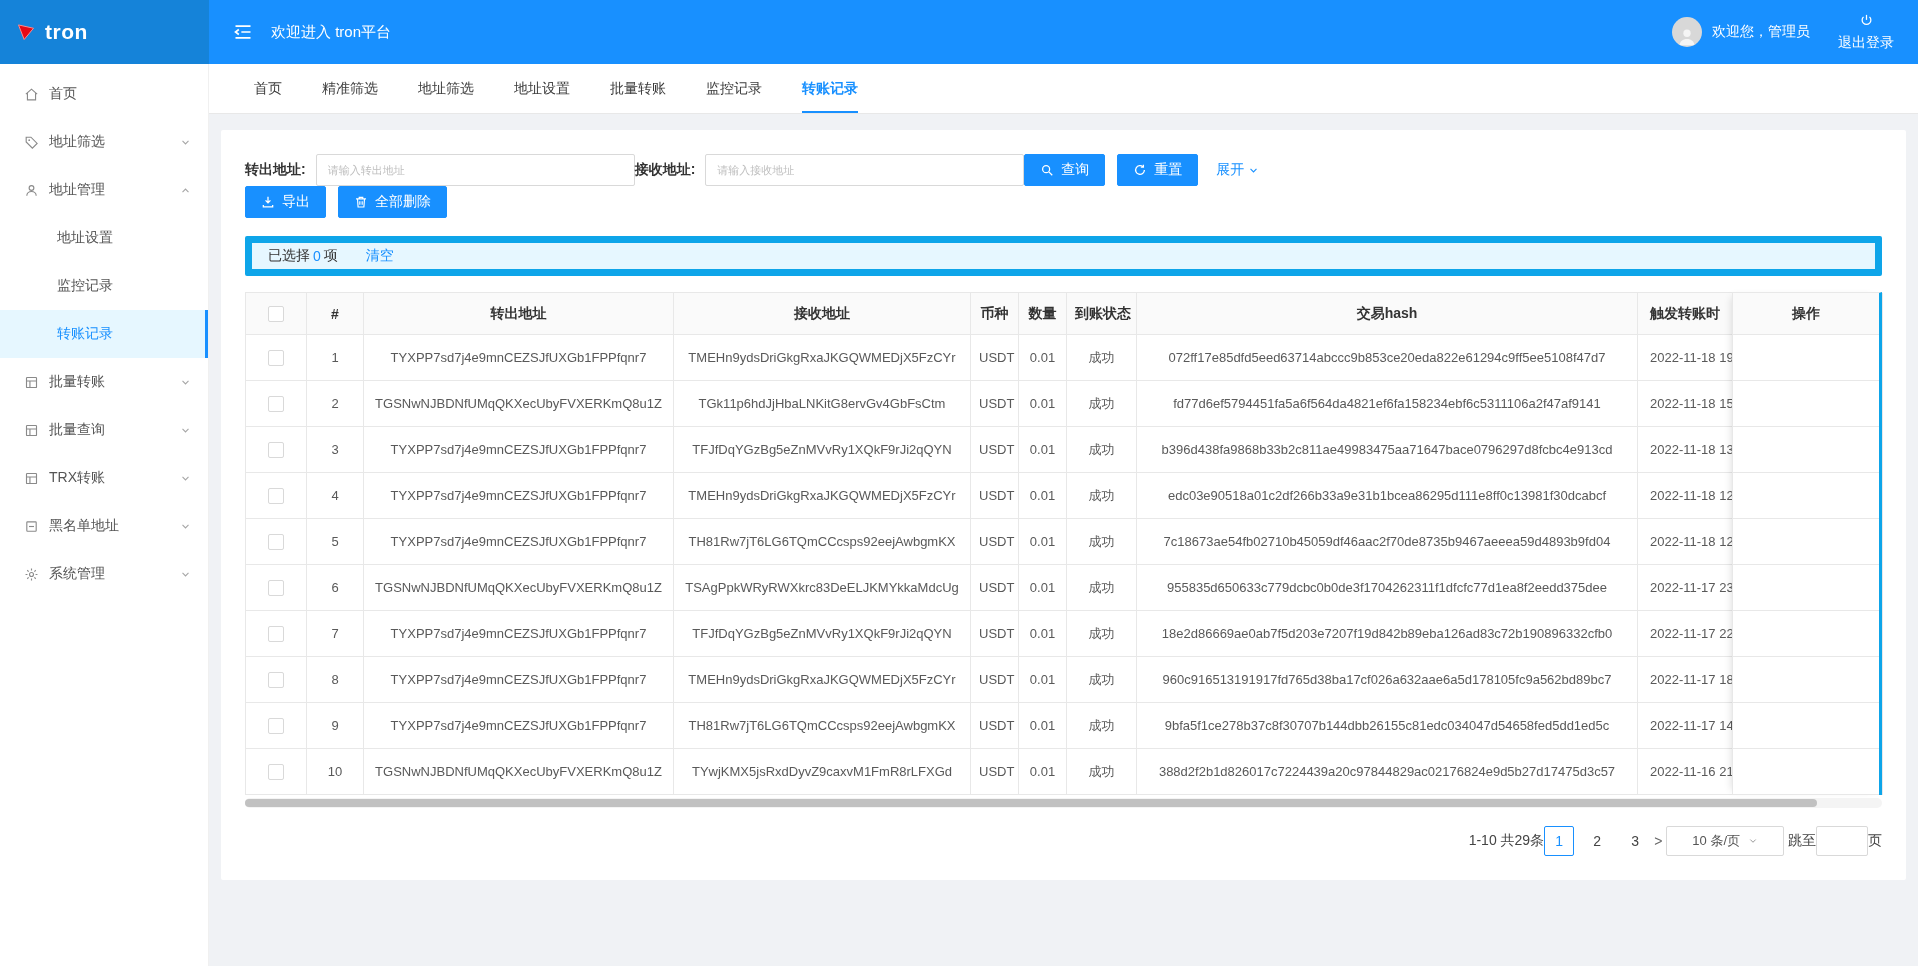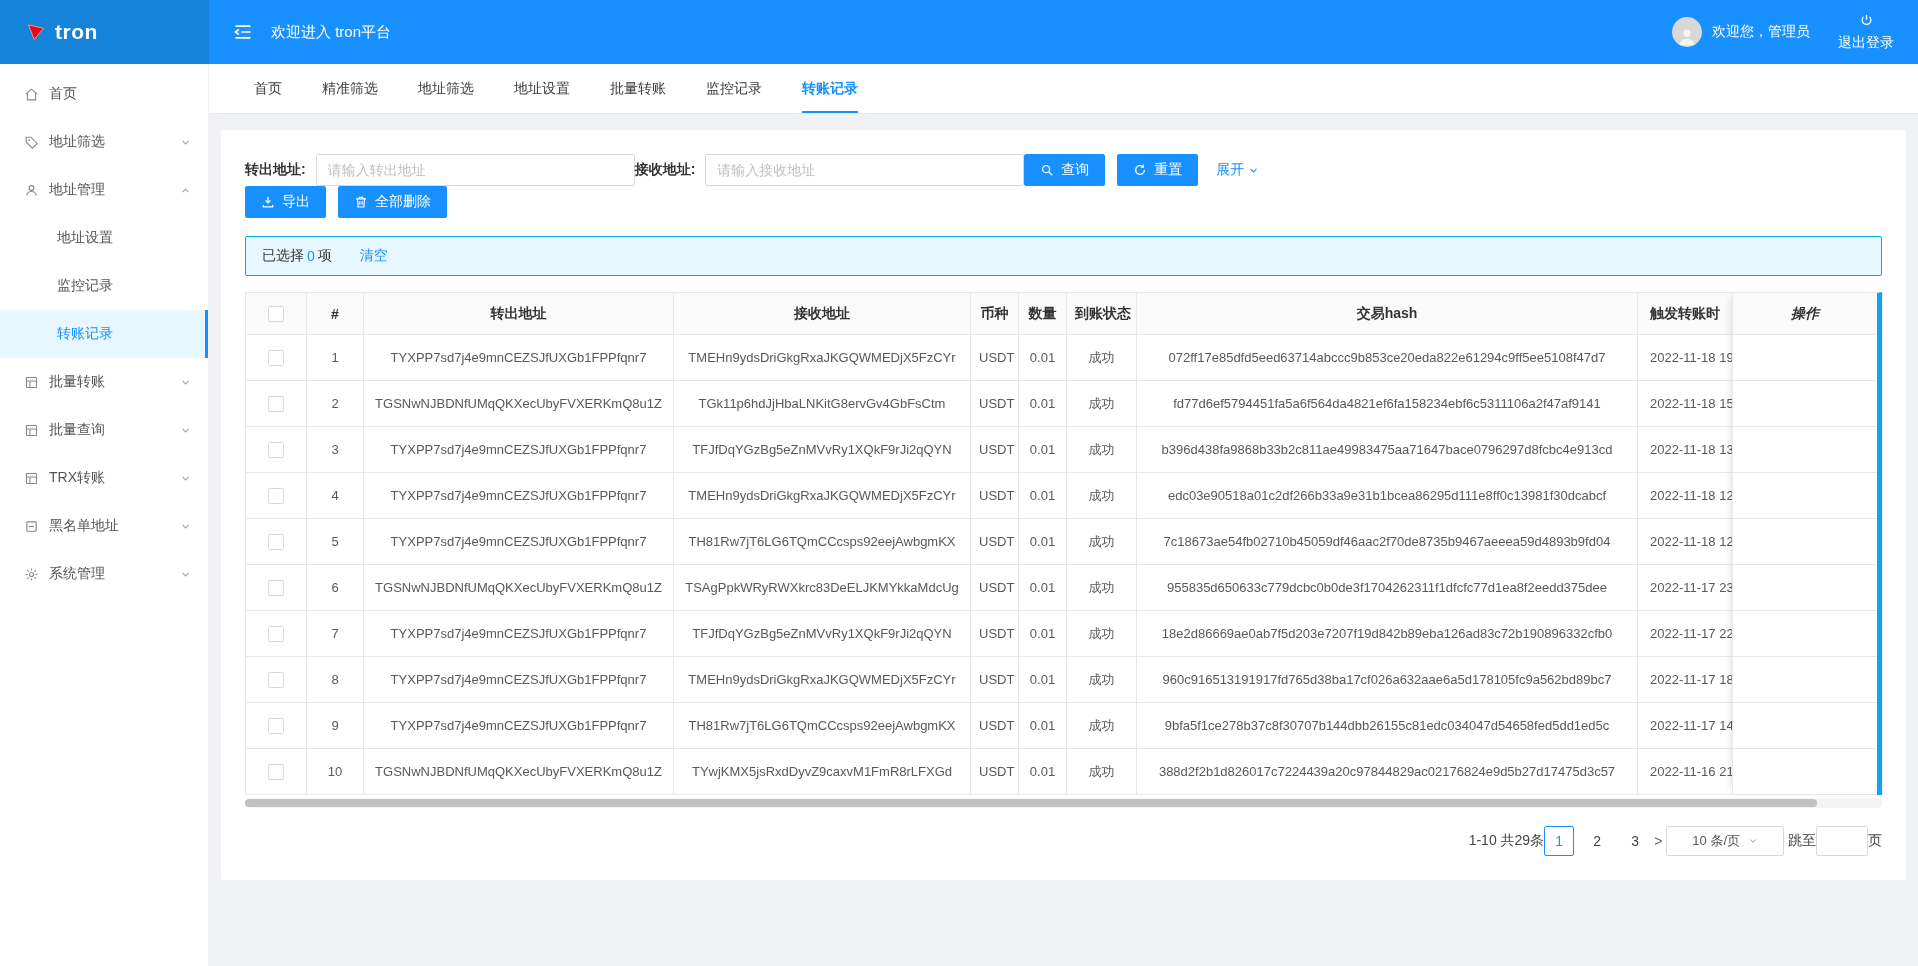--- a/index.html
+++ b/index.html
@@ -1,21 +1,21 @@
 <!DOCTYPE html>
 <html><head>
 <meta charset="utf-8">
 <style>
   * { margin:0; padding:0; box-sizing:border-box; }
   html,body { width:1918px; height:966px; overflow:hidden; background:#f0f2f5;
     font-family:"Liberation Sans","DejaVu Sans",sans-serif; font-size:14px; color:#333; }
 
   
   .header { position:fixed; top:0; left:0; width:1918px; height:64px; display:flex; z-index:50; }
-  .logo-area { width:209px; flex:none; background:#1583d9; color:#fff; display:flex; align-items:center; padding-left:26px; gap:9px; }
+  .logo-area { width:209px; flex:none; background:#1583d9; color:#fff; display:flex; align-items:center; padding-left:16px; gap:9px; }
   .logo-text { font-size:21px; font-weight:bold; letter-spacing:.5px; }
   .hdr-main { flex:1; background:#1890ff; display:flex; align-items:center; color:#fff; padding:16px 24px; }
   .fold { width:20px; height:20px; margin-right:18px; cursor:pointer; }
   .welcome { font-size:15px; }
   .hdr-right { margin-left:auto; display:flex; align-items:center; gap:10px; }
   .avatar { width:30px; height:30px; border-radius:50%; background:#d8d8d8; overflow:hidden; display:flex; align-items:flex-end; justify-content:center; cursor:pointer; }
   .avatar svg { width:22px; height:22px; }
   .greeting { font-size:14px; margin-right:18px; }
   .logout { display:flex; align-items:center; gap:6px; cursor:pointer; font-size:14px;flex-direction:column; }
   .logout .i { width:15px; height:15px; }
@@ -31,46 +31,46 @@
   
   .main { margin-left:209px; padding-top:64px; }
   .tabbar { background:#fff; height:50px; display:flex; gap:40px; padding:0 45px; border-bottom:1px solid #e8e8e8; }
   .tab { line-height:48px; font-size:14px; color:#3c3c3c; cursor:pointer; border-bottom:2px solid transparent; }
   .tab.active { color:#1890ff; border-bottom-color:#1890ff; font-weight:600; }
 
   .card { margin:16px 12px 0 12px; background:#fff; border-radius:2px; padding:24px; }
 
   .filter-row { display:flex; align-items:center; }
   .f-label { font-weight:600; color:#333; margin-right:10px; white-space:nowrap; }
-  .txt-input { width:319px; height:32px; border:1px solid #d9d9d9; border-radius:2px; padding:0 11px; font-size:14px; color:#333; outline:none; font-family:inherit; }
+  .txt-input { width:319px; height:32px; border:1px solid #d9d9d9; border-radius:2px; padding:0 11px; font-size:11px; color:#333; outline:none; font-family:inherit; }
   .txt-input::placeholder { color:#bfbfbf; }
   .gap24 { }
   .gap12 { margin-left:12px; }
   .btn { height:32px; padding:0 15px; background:#1890ff; border:1px solid #1890ff; border-radius:2px; color:#fff; font-size:14px; display:inline-flex; align-items:center; gap:7px; cursor:pointer; font-family:inherit; }
   .btn .i { width:14px; height:14px; }
   .expand-link { margin-left:18px; color:#1890ff; display:inline-flex; align-items:center; gap:4px; cursor:pointer; }
   .expand-link .i { width:11px; height:11px; }
 
   .action-row { display:flex; gap:12px; }
 
-  .alert { margin-top:18px; height:40px; background:#e6f7ff; border:1px solid #0ea5e9; border-radius:2px; display:flex; align-items:center; padding:0 16px; font-size:14px; }
+  .alert { margin-top:18px; height:40px; background:#e6f7ff; border:7px solid #0ea5e9; border-radius:2px; display:flex; align-items:center; padding:0 16px; font-size:14px; }
   .alert .count { color:#1890ff; margin:0 3px; }
   .alert .clear { color:#1890ff; margin-left:28px; cursor:pointer; }
 
   
   .table-wrap { margin-top:16px; position:relative; width:1637px; }
   .table-scroll { border-top:1px solid #e8e8e8; border-left:1px solid #e8e8e8; }
   table { border-collapse:separate; border-spacing:0; table-layout:fixed; width:1637px; }
   th, td { border-right:1px solid #e8e8e8; border-bottom:1px solid #e8e8e8; text-align:center; white-space:nowrap; overflow:hidden; }
   th { height:42px; background:#fafafa; font-size:14px; font-weight:600; color:#333; padding:0 8px; }
   td { height:46px; font-size:13px; color:#595959; padding:0 8px; }
   .col-time-cell { text-align:left; padding-left:12px; }
   .checkbox { display:inline-block; width:16px; height:16px; border:1px solid #d9d9d9; border-radius:2px; background:#fff; vertical-align:middle; cursor:pointer; }
 
-  .op-col { position:absolute; top:0; right:0; width:150px; background:#fff; border-top:1px solid #e8e8e8; border-left:1px solid #e8e8e8; border-right:5px solid #0ea5e9; box-shadow:-5px 0 8px -5px rgba(0,0,0,.15);font-style:italic; }
+  .op-col { position:absolute; top:0; right:0; width:150px; background:#fff; border-top:1px solid #e8e8e8; border-left:1px solid #e8e8e8; border-right:3px solid #0ea5e9; box-shadow:-5px 0 8px -5px rgba(0,0,0,.15); }
   .op-head { height:42px; background:#fafafa; border-bottom:1px solid #e8e8e8; display:flex; align-items:center; justify-content:center; font-weight:600; font-size:14px; color:#333; }
   .op-cell { height:46px; border-bottom:1px solid #e8e8e8; }
 
   .hscroll { margin-top:3px; height:10px; width:1637px; background:#f4f4f4; border-radius:5px; position:relative; cursor:pointer; }
   .hthumb { position:absolute; left:0; top:1px; height:8px; width:96%; background:#c1c1c1; border-radius:4px; cursor:grab; }
 
   
   .pager { margin-top:18px; display:flex; align-items:center; justify-content:flex-end; gap:0; font-size:14px; color:#444; }
   .page-item { min-width:30px; height:30px; line-height:28px; text-align:center; border:1px solid transparent; border-radius:2px; cursor:pointer; color:#444; }
   .page-item.active { border-color:#1890ff; color:#1890ff; }

